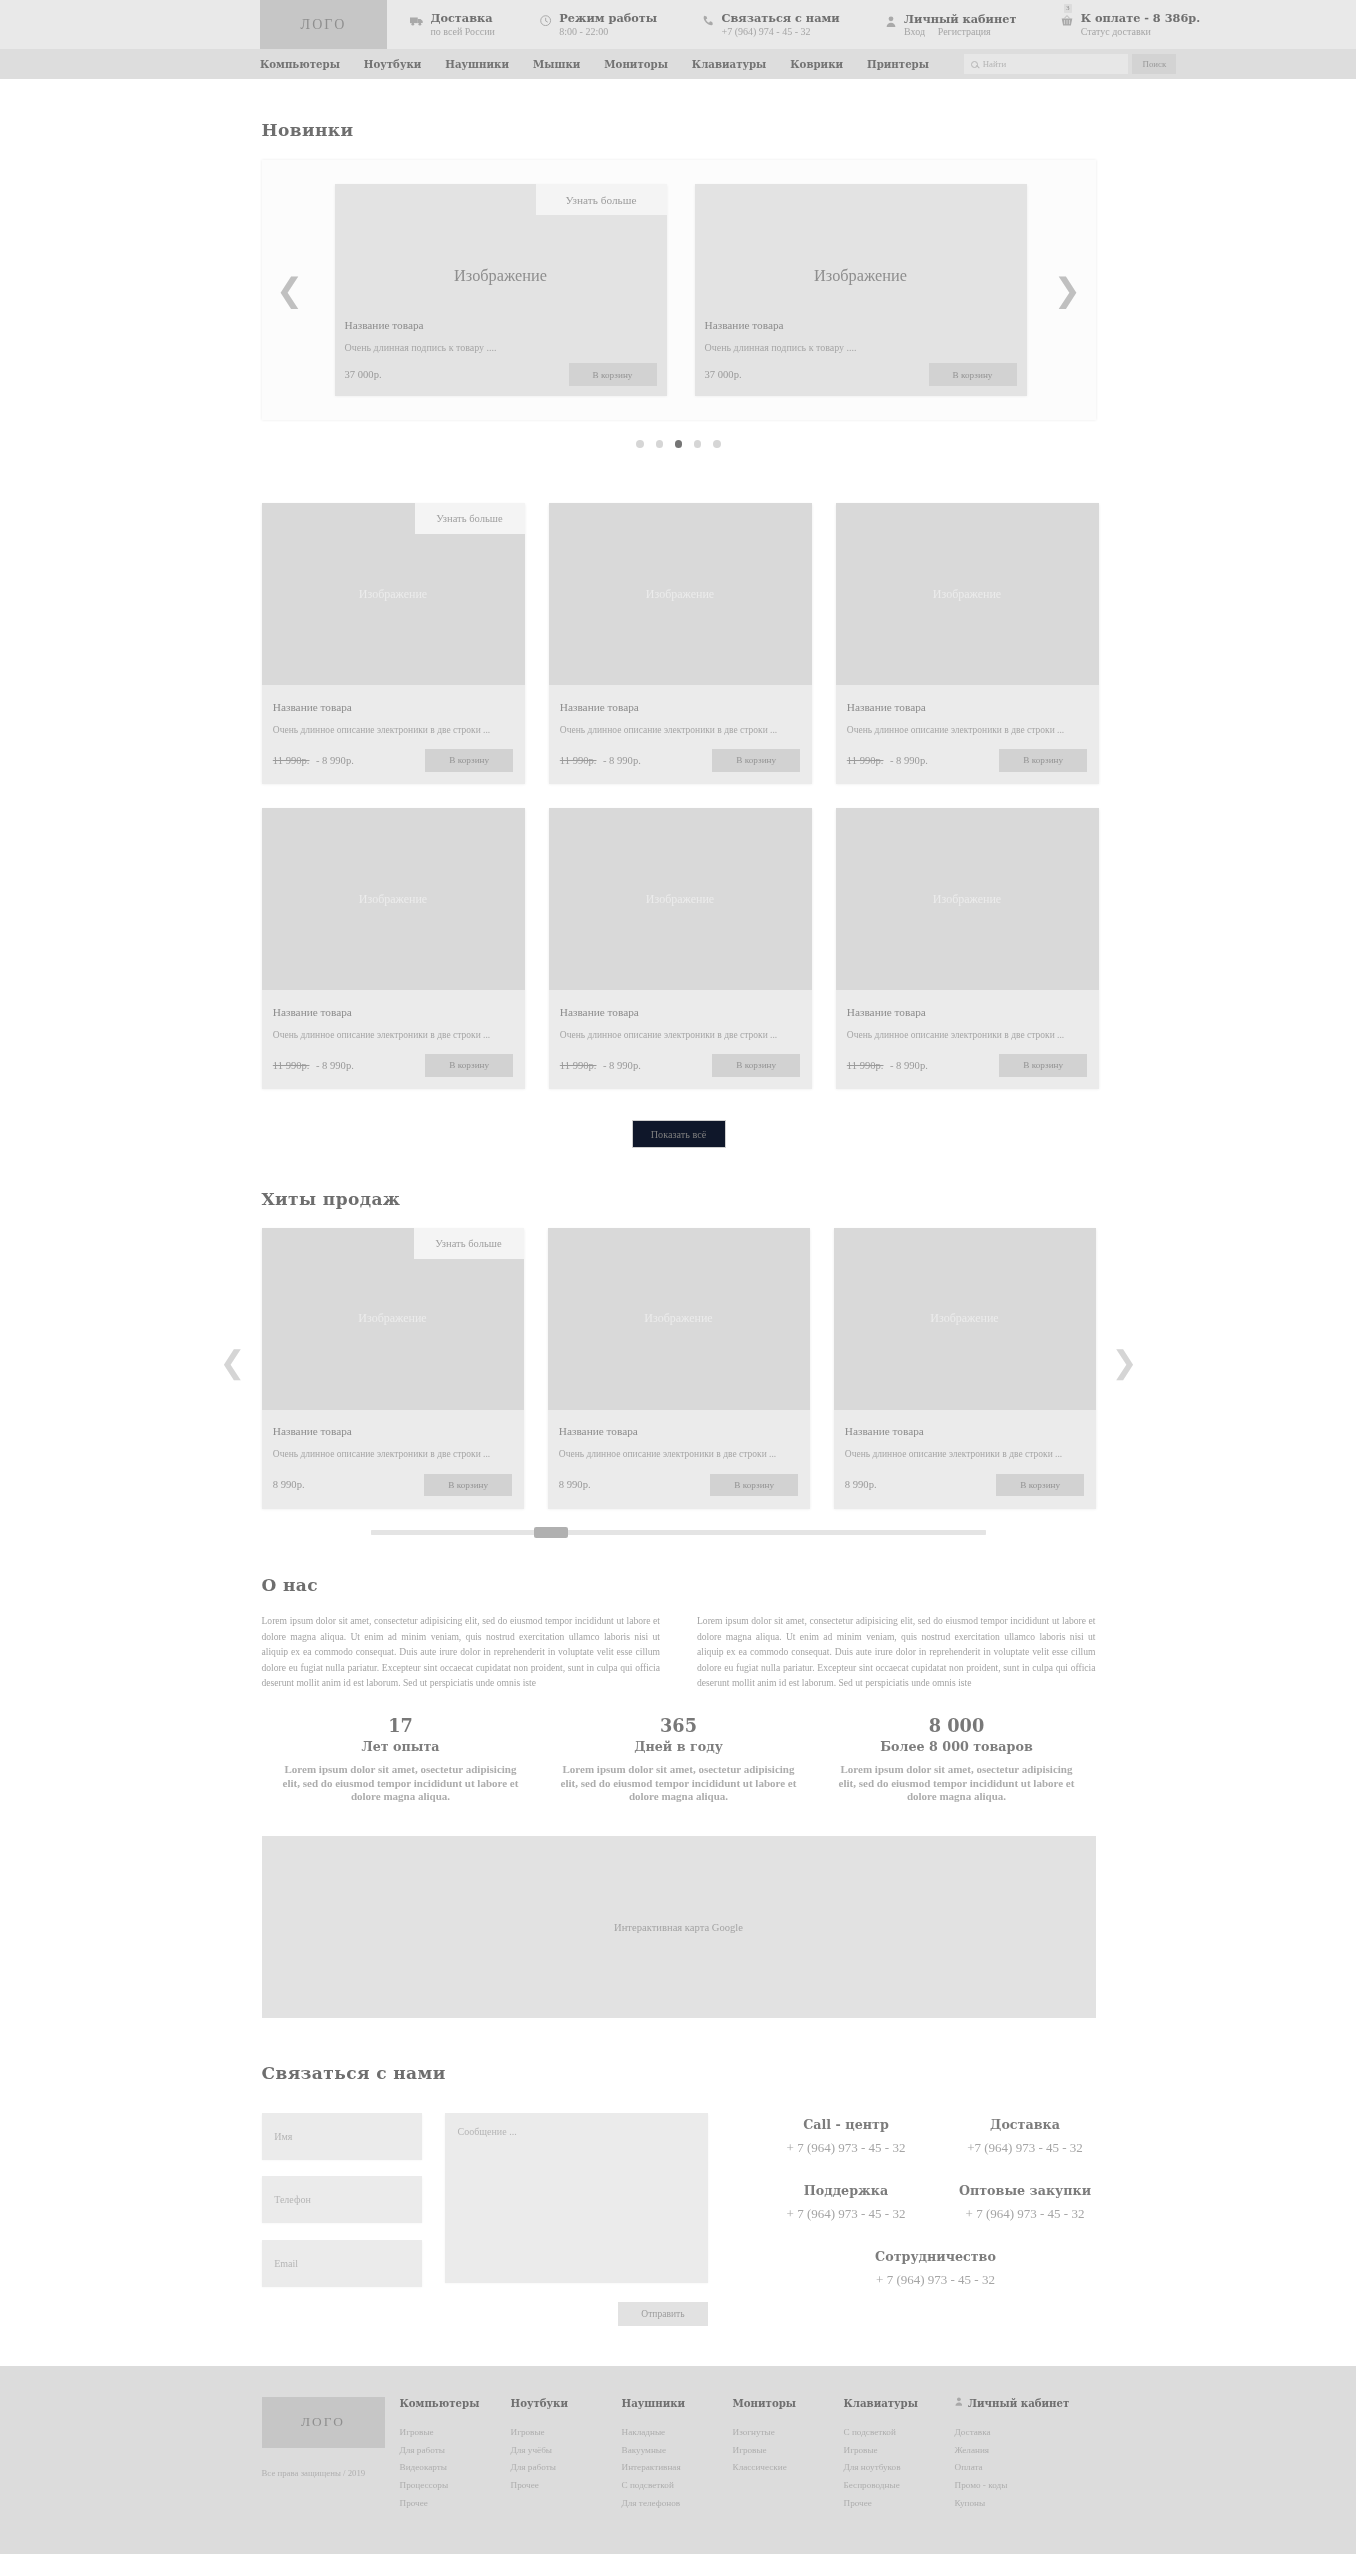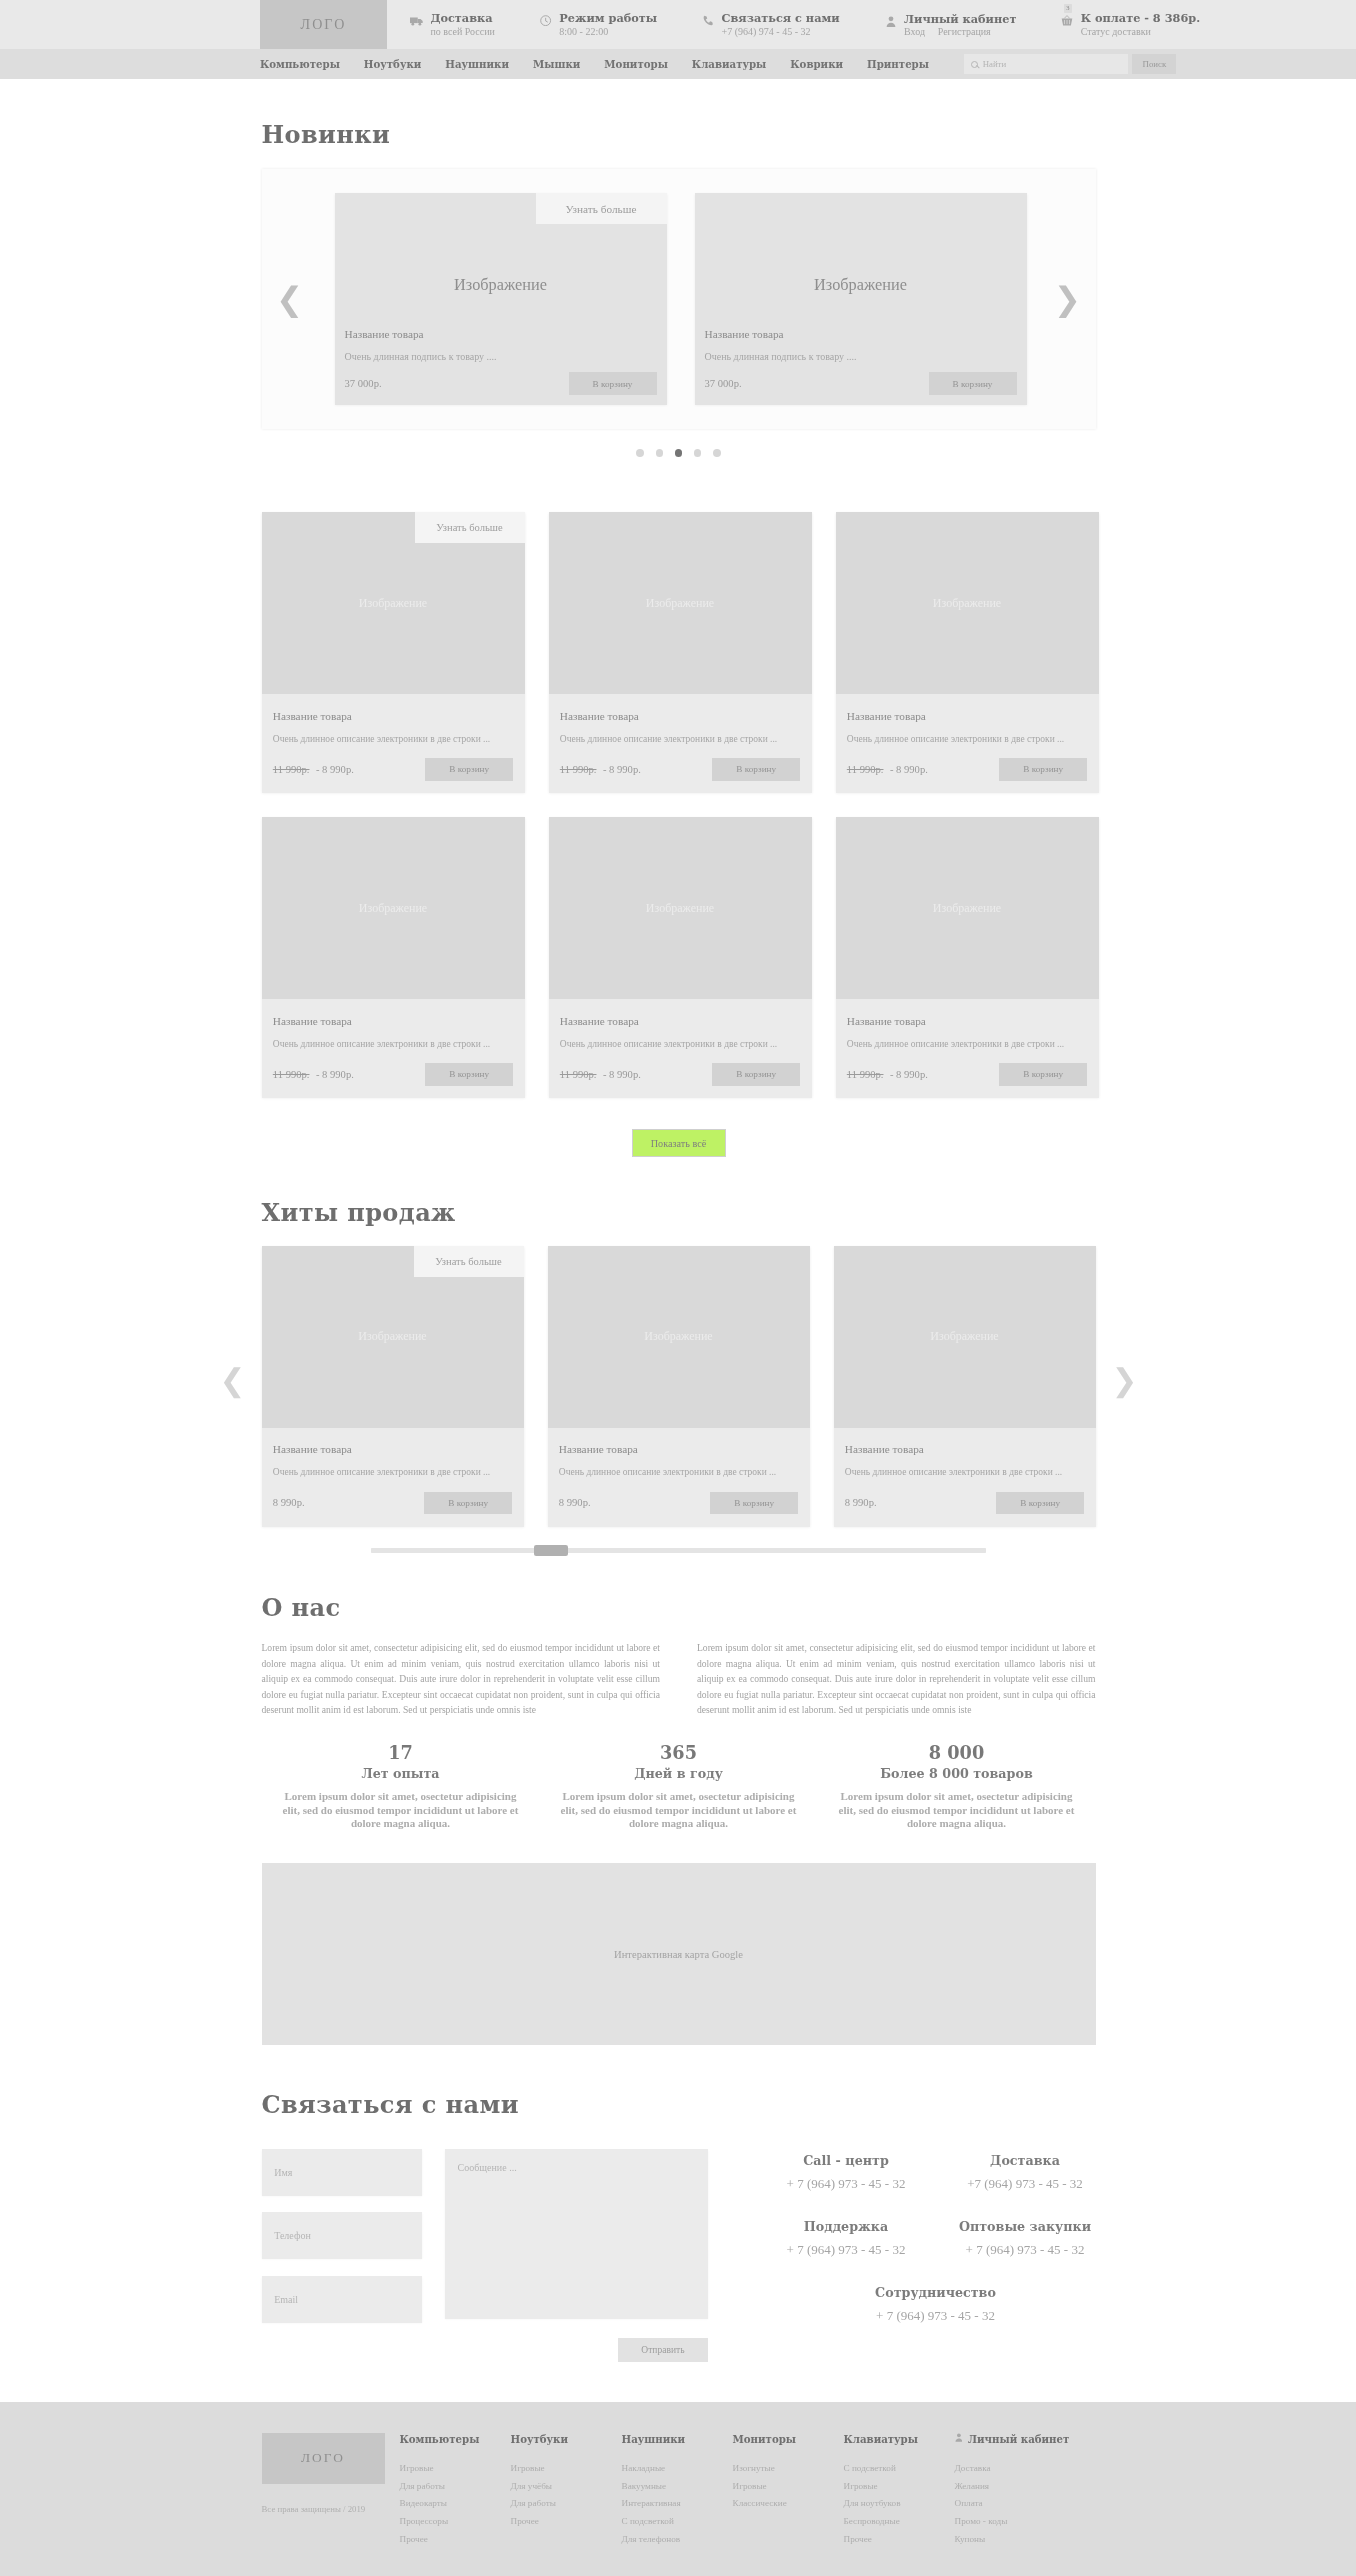--- a/index.html
+++ b/index.html
@@ -116,21 +116,21 @@
     background: #d3d3d3;
     display: flex; align-items: center; justify-content: center;
     font-size: 8.8px; color: #9a9a9a;
   }
 
   
   .container { width: 834px; margin: 0 auto; }
   .section-title {
     font-family: "DejaVu Serif", "Liberation Serif", serif;
     font-weight: bold;
-    font-size: 24px;
+    font-size: 17px;
     color: #6e6e6e;
     letter-spacing: 0.4px;
   }
 
   
   .novinki { padding-top: 41px; }
   .carousel-shell {
     margin-top: 20px;
     background: #fcfcfc;
     box-shadow: 0 0 2.8px rgba(0,0,0,0.09);
@@ -227,21 +227,21 @@
   .pc-title { font-size: 11.3px; color: #8d8d8d; margin-bottom: 10px; }
   .pc-desc  { font-size: 9.5px; color: #a6a6a6; line-height: 15px; margin-bottom: 11.3px; }
   .pc-foot { display: flex; align-items: center; justify-content: space-between; }
   .pc-prices { display: flex; align-items: baseline; gap: 6.4px; font-size: 10.6px; color: #9a9a9a; }
   .pc-old { text-decoration: line-through; }
 
   .showall-wrap { display: flex; justify-content: center; margin-top: 31px; }
   .showall {
     width: 94px; height: 28px;
     border: 0.7px solid #cfcfcf;
-    background: #bef264;
+    background: #0f172a;
     display: flex; align-items: center; justify-content: center;
     font-size: 10.2px; color: #7f7f7f;
   }
 
   
   .hits { padding-top: 41px; position: relative; }
   .hits-row {
     margin-top: 18.4px;
     display: flex; gap: 24px;
     position: relative;

